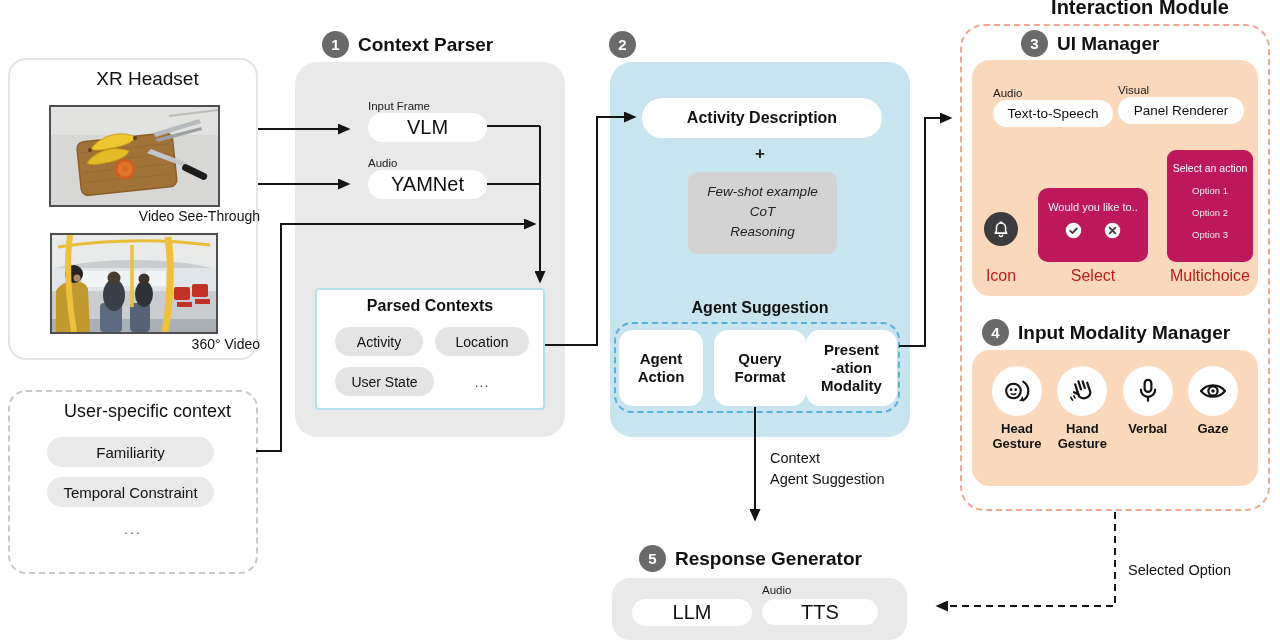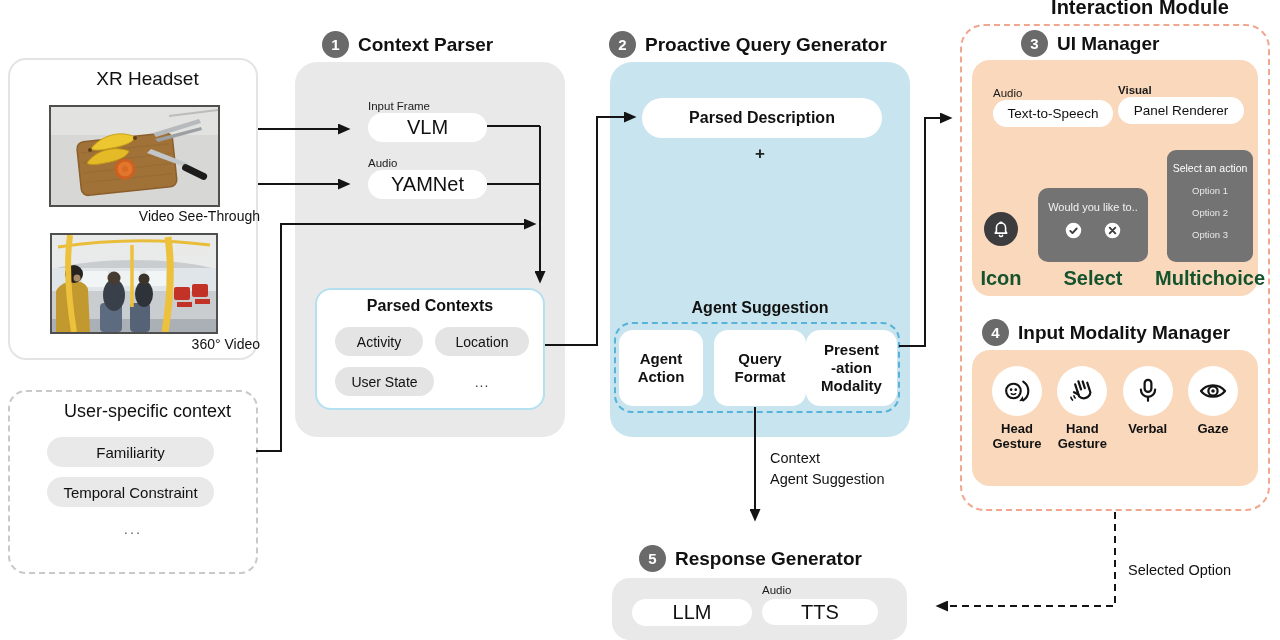--- a/index.html
+++ b/index.html
@@ -27,21 +27,21 @@
   .sec-header { position:absolute; display:flex; align-items:center; gap:9px; }
   .badge { width:27px; height:27px; border-radius:50%; background:#6a6a6a; color:#fff;
            font-weight:bold; font-size:15px; display:flex; align-items:center; justify-content:center; }
   .sec-title { font-size:19px; font-weight:bold; color:#111; white-space:nowrap; }
 
   .cp-box { left:295px; top:62px; width:270px; height:375px; background:#e9e9ea; border-radius:22px; }
   .mini { position:absolute; font-size:11.5px; color:#1a1a1a; }
   .wpill { position:absolute; background:#fff; border-radius:14.5px; display:flex;
            align-items:center; justify-content:center; font-size:20px; color:#111; }
   .parsed-box { position:absolute; left:20px; top:226px; width:230px; height:122px;
-           background:#fff; border:2px solid #b5e0ef; border-radius:16px; }
+           background:#fff; border:2px solid #b5e0ef; border-radius:4px; }
   .pc-title { position:absolute; top:7px; left:0; width:100%; text-align:center;
            font-size:16px; font-weight:bold; color:#111; }
   .gpill { position:absolute; background:#e4e4e5; border-radius:14.5px; display:flex;
            align-items:center; justify-content:center; font-size:14px; color:#111; }
   .pdots { position:absolute; display:flex; align-items:center; justify-content:center;
            font-size:14px; color:#444; letter-spacing:1px; }
 
   .blue-box { left:610px; top:62px; width:300px; height:375px; background:#c7e4ef; border-radius:22px; }
   .cd-pill { position:absolute; left:32px; top:36px; width:240px; height:40px; background:#fff;
            border-radius:20px; display:flex; align-items:center; justify-content:center;
@@ -66,29 +66,29 @@
   .im-title { left:1010px; top:-4px; width:260px; text-align:center;
            font-size:20px; font-weight:bold; color:#111; }
   .im-dashed { left:960px; top:24px; width:310px; height:487px;
            border:2.5px dashed #f0a78e; border-radius:24px; }
   .orange-box { background:#fad8bc; border-radius:18px; }
   .ui-box { left:972px; top:60px; width:286px; height:236px; }
   .spill { position:absolute; background:#fff; border-radius:13.5px; display:flex;
            align-items:center; justify-content:center; font-size:13.5px; color:#111; }
   .icon-circle { position:absolute; left:12px; top:152px; width:34px; height:34px;
            border-radius:50%; background:#3c3c3e; display:flex; align-items:center; justify-content:center; }
-  .dark-panel { position:absolute; background:#737373; color:#fff; }
+  .dark-panel { position:absolute; background:#be185d; color:#fff; }
   .binary-box { left:66px; top:128px; width:110px; height:74px; border-radius:10px; }
   .binary-prompt { margin-top:13px; text-align:center; font-size:11px; color:#f2f2f2; }
   .binary-icons { display:flex; justify-content:center; gap:22px; margin-top:9px; }
   .multi-box { left:195px; top:90px; width:86px; height:112px; border-radius:9px; }
   .multi-title { margin-top:12px; text-align:center; font-size:10.5px; color:#fff; }
   .multi-opt { margin-top:11px; text-align:center; font-size:9.5px; color:#e9e9e9; }
-  .ui-caption { position:absolute; top:207px; text-align:center; font-size:20px;
-           font-weight:bold; color:#14532d; }
+  .ui-caption { position:absolute; top:207px; text-align:center; font-size:16px;
+           font-weight:normal; color:#b91c1c; }
 
   .imm-box { left:972px; top:350px; width:286px; height:136px; display:flex;
            justify-content:space-between; padding:16px 14px 0; }
   .mod-item { width:62px; text-align:center; }
   .mod-circle { width:50px; height:50px; border-radius:50%; background:#fff; margin:0 auto;
            display:flex; align-items:center; justify-content:center; }
   .mod-label { margin-top:5px; font-size:13px; font-weight:bold; color:#111; line-height:15px; }
   .mod-label span { display:block; }
 
   .rg-box { left:612px; top:578px; width:295px; height:62px; background:#e9e9ea; border-radius:18px; }
@@ -180,25 +180,29 @@
       <div class="pc-title">Parsed Contexts</div>
       <div class="gpill" style="left:18px; top:37px; width:88px; height:29px;">Activity</div>
       <div class="gpill" style="left:118px; top:37px; width:94px; height:29px;">Location</div>
       <div class="gpill" style="left:18px; top:77px; width:99px; height:29px;">User State</div>
       <div class="pdots" style="left:128px; top:77px; width:74px; height:29px;">...</div>
     </div>
   </section>
 
   <div class="sec-header" style="left:609px; top:31px;">
     <div class="badge">2</div>
-    <div class="sec-title">Proactive Query Generator</div>
   </div>
   <section class="abs blue-box">
-    <div class="cd-pill">Parsed Description</div>
+    <div class="cd-pill">Activity Description</div>
     <div class="plus">+</div>
+    <div class="fewshot">
+      <span>Few-shot example</span>
+      <span>CoT</span>
+      <span>Reasoning</span>
+    </div>
     <div class="as-label">Agent Suggestion</div>
     <div class="as-dashed"></div>
     <div class="as-wbox" style="left:9px; width:84px;">
       <span>Agent</span>
       <span>Action</span>
     </div>
     <div class="as-wbox" style="left:104px; width:92px;">
       <span>Query</span>
       <span>Format</span>
     </div>
@@ -215,21 +219,21 @@
   <div class="abs im-title">Interaction Module</div>
   <div class="abs im-dashed"></div>
 
   <div class="sec-header" style="left:1021px; top:30px;">
     <div class="badge">3</div>
     <div class="sec-title">UI Manager</div>
   </div>
   <section class="abs orange-box ui-box">
     <div class="mini" style="left:21px; top:27px;">Audio</div>
     <div class="spill" style="left:21px; top:40px; width:120px; height:27px;">Text-to-Speech</div>
-    <div class="mini" style="left:146px; top:24px;font-weight:bold;">Visual</div>
+    <div class="mini" style="left:146px; top:24px;">Visual</div>
     <div class="spill" style="left:146px; top:37px; width:126px; height:27px;">Panel Renderer</div>
 
     <div class="icon-circle">
       <svg width="22" height="22" viewBox="0 0 24 24">
         <g fill="none" stroke="#fff" stroke-width="1.7" stroke-linecap="round" stroke-linejoin="round">
           <path d="M7 14.5 V10.5 a5 5 0 0 1 10 0 V14.5 l1.3 2 H5.7 Z"></path>
           <path d="M10.7 5.6 a1.4 1.4 0 0 1 2.6 0"></path>
           <path d="M10.3 19 a1.8 1.8 0 0 0 3.4 0"></path>
         </g>
       </svg>

